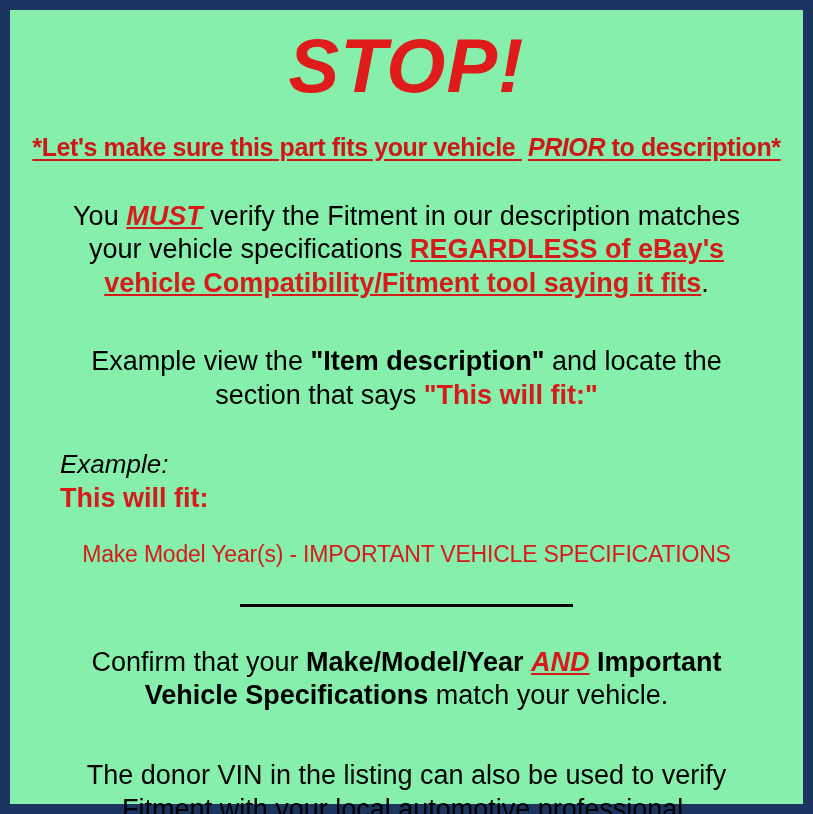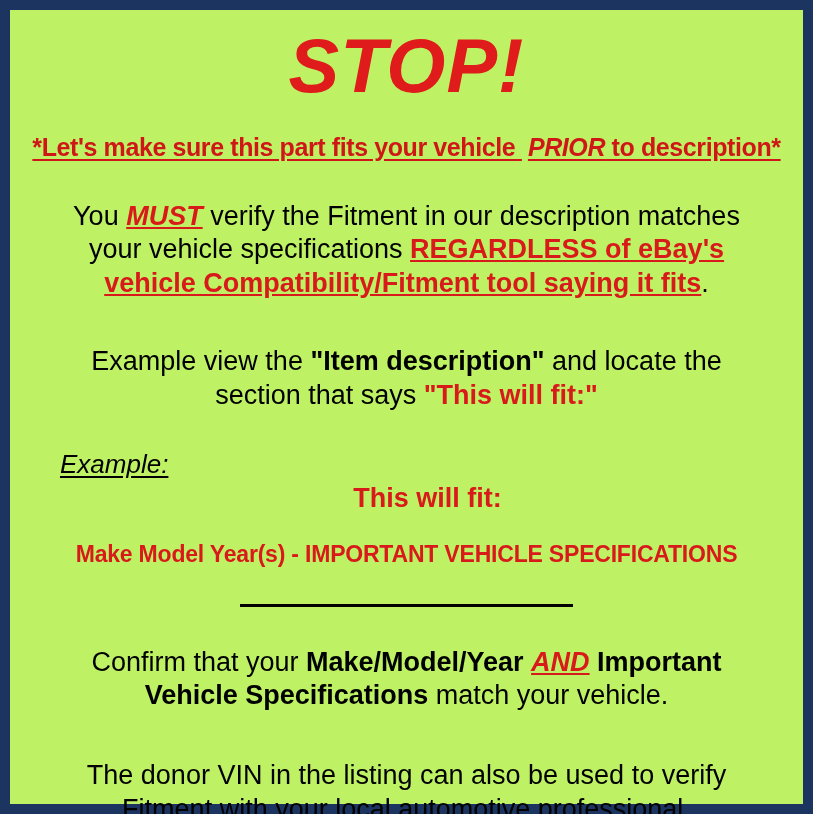--- a/index.html
+++ b/index.html
@@ -12,21 +12,21 @@
     height: 814px;
     font-family: "Liberation Sans", sans-serif;
     overflow: hidden;
   }
 
   #notice {
     box-sizing: border-box;
     width: 813px;
     height: 814px;
     border: 10px solid #1b3560;
-    background: #bef264;
+    background: #86efac;
     position: relative;
   }
 
   .inner {
     box-sizing: border-box;
     width: 100%;
     height: 100%;
     padding: 0 8px;
     text-align: center;
   }
@@ -90,36 +90,34 @@
   
   .example-block {
     margin-top: 38px;
     padding-left: 42px;
     text-align: left;
   }
   .example-label {
     color: #000000;
     font-size: 26px;
     font-style: italic;
-    text-decoration: underline;
     text-underline-offset: 3px;
     line-height: 1.15;
   }
   .example-fit {
     color: #d81a1a;
     font-weight: bold;
     font-size: 27px;
     line-height: 1.2;
     margin-top: 2px;
-    text-align: center;
   }
 
   .spec-line {
     color: #d81a1a;
-    font-weight: bold;
+    font-weight: normal;
     font-size: 23px;
     text-align: center;
     margin-top: 26px;
     letter-spacing: -0.2px;
     white-space: nowrap;
   }
 
   .divider-wrap {
     margin-top: 28px;
     text-align: center;

